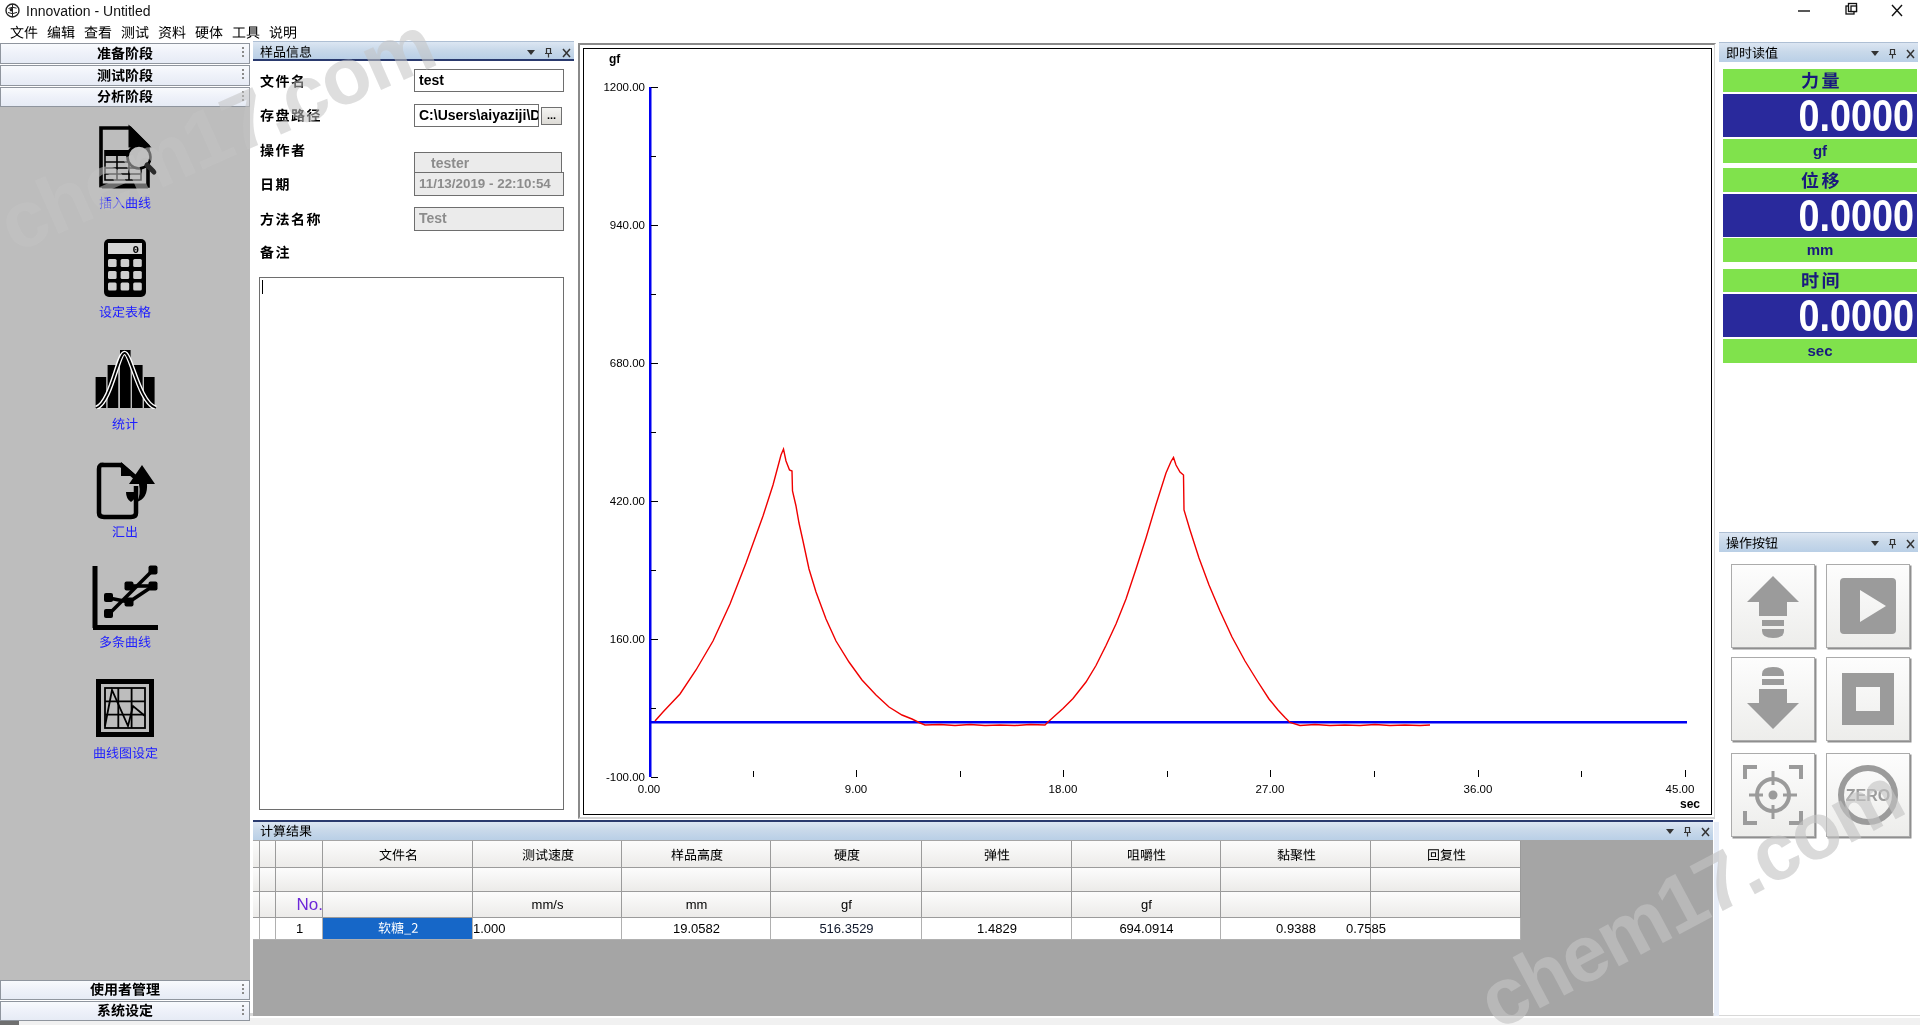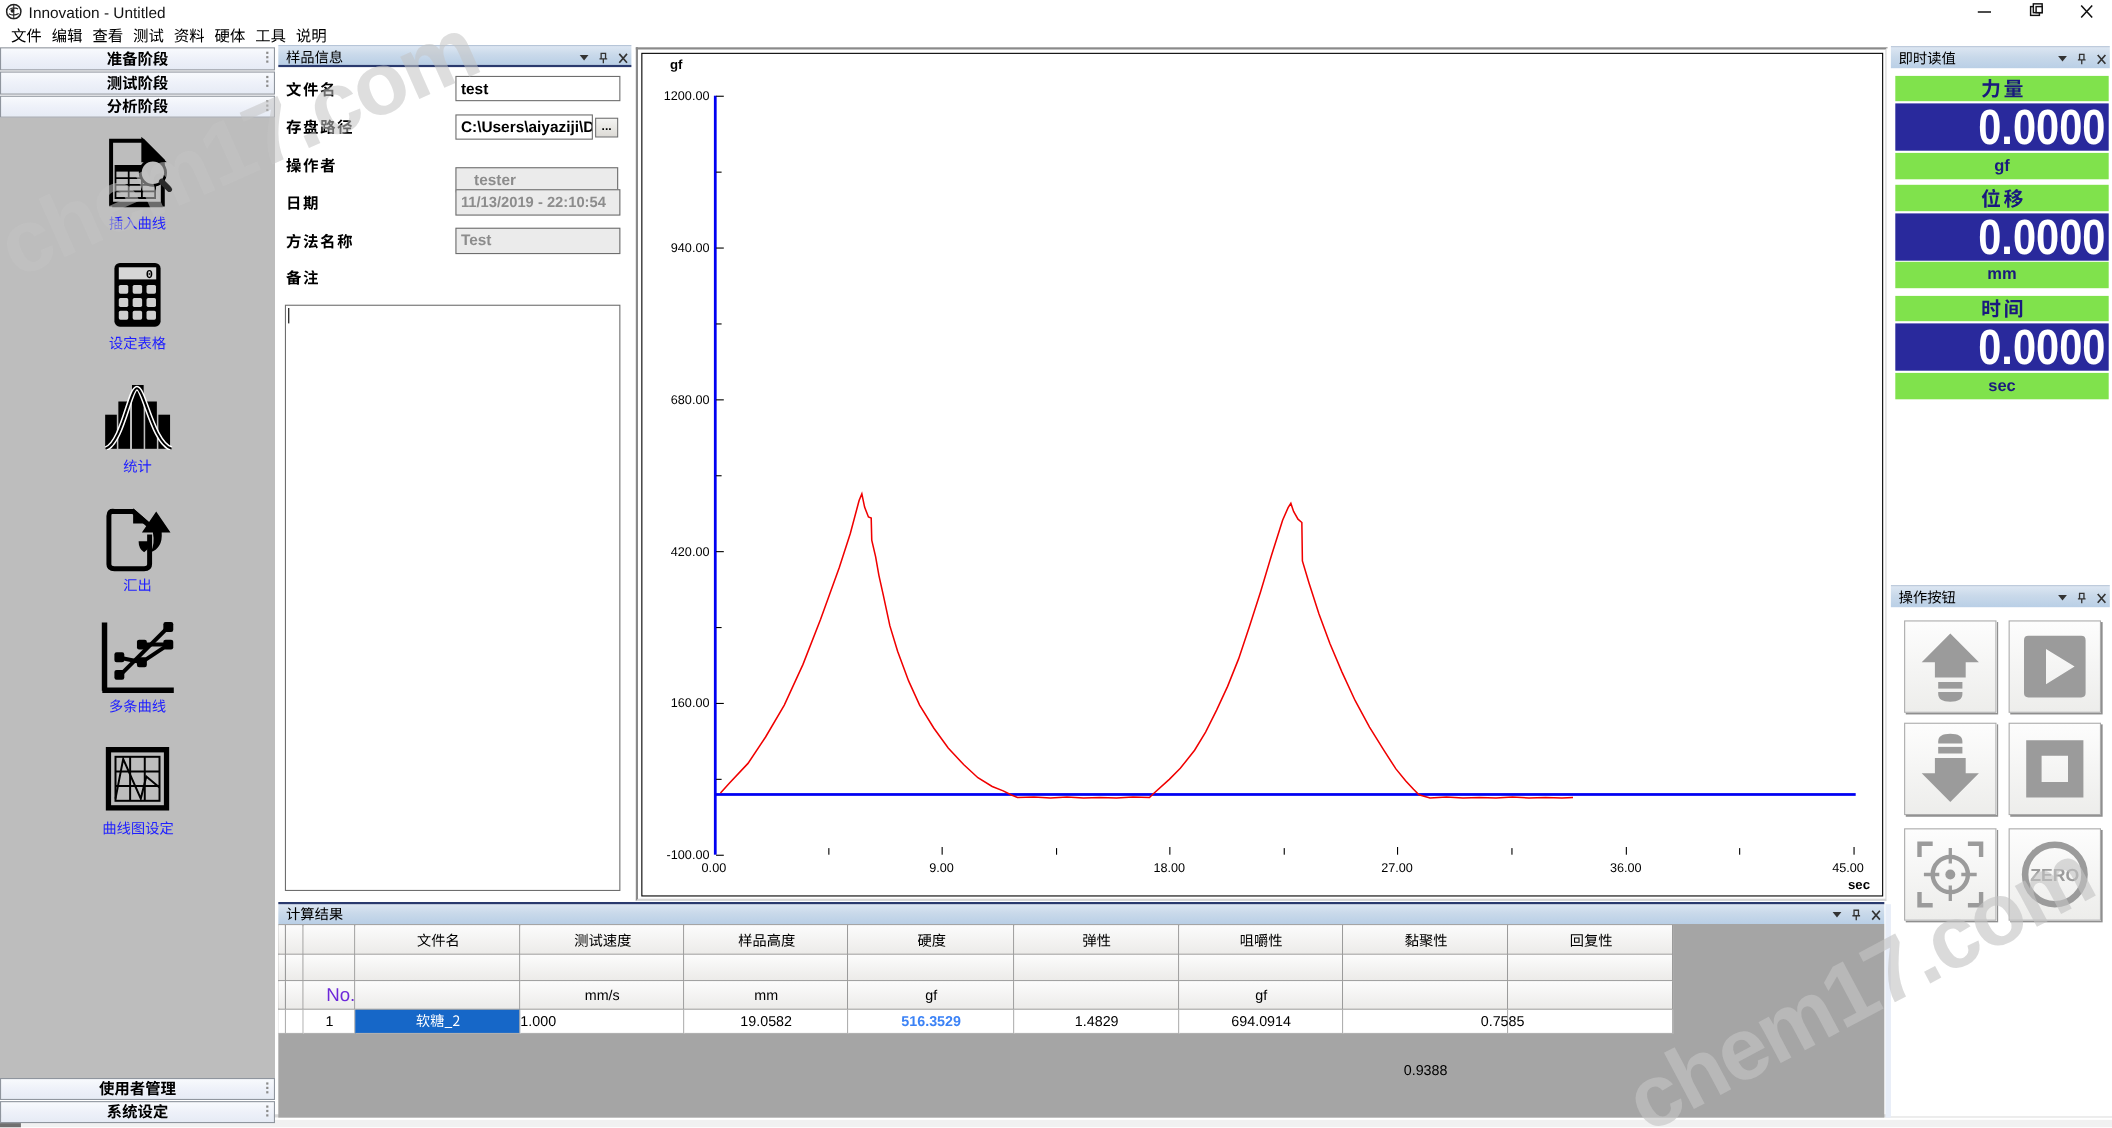--- a/index.html
+++ b/index.html
@@ -402,18 +402,18 @@
 <div style="position:absolute;left:922px;top:918px;width:150px;height:22px;background:#fff;border:1px solid #b0b0b0;border-left:none;border-top:none;"></div>
 <div style="position:absolute;left:1072px;top:918px;width:149px;height:22px;background:#fff;border:1px solid #b0b0b0;border-left:none;border-top:none;"></div>
 <div style="position:absolute;left:1221px;top:918px;width:150px;height:22px;background:#fff;border:1px solid #b0b0b0;border-left:none;border-top:none;"></div>
 <div style="position:absolute;left:1371px;top:918px;width:150px;height:22px;background:#fff;border:1px solid #b0b0b0;border-left:none;border-top:none;"></div>
 <div style="position:absolute;left:276px;top:918px;width:47px;height:22px;font-size:13px;color:#000;text-align:center;line-height:21px;">1</div>
 <svg style="position:absolute;left:378.0px;top:921.0px" width="40" height="16" viewBox="0 0 40 16">
     <path transform="translate(0,11.70)" d="M7.7 -10.9C7.4 -8.9 6.9 -7.0 6.0 -5.8C6.2 -5.7 6.6 -5.4 6.8 -5.2C7.3 -6.0 7.7 -6.9 8.0 -8.0H11.4C11.2 -7.1 11.0 -6.1 10.8 -5.5L11.6 -5.3C11.9 -6.2 12.2 -7.6 12.5 -8.8L11.8 -9.0L11.7 -8.9H8.3C8.4 -9.5 8.5 -10.2 8.6 -10.8ZM8.6 -6.8V-6.2C8.6 -4.4 8.4 -1.7 5.7 0.4C5.9 0.5 6.2 0.8 6.4 1.1C8.0 -0.2 8.8 -1.6 9.2 -3.0C9.7 -1.2 10.6 0.3 11.9 1.0C12.0 0.8 12.3 0.4 12.6 0.2C10.9 -0.6 10.0 -2.7 9.5 -5.0C9.6 -5.4 9.6 -5.8 9.6 -6.2V-6.8ZM1.2 -4.3C1.3 -4.4 1.7 -4.5 2.2 -4.5H3.6V-2.6L0.5 -2.2L0.7 -1.2L3.6 -1.7V1.0H4.5V-1.8L6.3 -2.1L6.2 -3.0L4.5 -2.7V-4.5H6.1V-5.4H4.5V-7.3H3.6V-5.4H2.2C2.6 -6.3 3.0 -7.3 3.4 -8.4H6.2V-9.4H3.7C3.9 -9.8 4.0 -10.3 4.1 -10.7L3.1 -10.9C3.0 -10.4 2.9 -9.9 2.8 -9.4H0.7V-8.4H2.5C2.1 -7.4 1.8 -6.6 1.6 -6.2C1.4 -5.6 1.2 -5.2 0.9 -5.2C1.0 -4.9 1.2 -4.5 1.2 -4.3Z M13.6 -9.9C13.9 -9.0 14.1 -7.8 14.2 -7.0L14.9 -7.2C14.8 -8.0 14.6 -9.1 14.3 -10.0ZM17.1 -10.1C16.9 -9.3 16.6 -8.0 16.3 -7.3L16.9 -7.1C17.2 -7.8 17.6 -9.0 17.9 -9.9ZM19.6 -2.7V1.0H20.4V0.6H24.0V1.0H24.9V-2.7H22.5V-3.7H24.8V-5.3H25.5V-6.1H24.8V-7.7H22.5V-8.5H21.6V-7.7H19.7V-6.9H21.6V-6.0H19.2V-5.3H21.6V-4.4H19.7V-3.7H21.6V-2.7ZM22.5 -5.3H24.0V-4.4H22.5ZM22.5 -6.0V-6.9H24.0V-6.0ZM20.4 -0.2V-1.8H24.0V-0.2ZM20.9 -10.7C21.1 -10.4 21.4 -9.9 21.6 -9.6H18.3V-5.8C18.3 -3.9 18.1 -1.4 16.8 0.5C17.1 0.6 17.4 0.8 17.6 1.0C18.9 -0.9 19.1 -3.8 19.1 -5.8V-8.7H25.3V-9.6H22.6C22.5 -10.0 22.1 -10.5 21.8 -11.0ZM13.6 -6.4V-5.5H15.1C14.7 -4.1 14.0 -2.5 13.4 -1.7C13.5 -1.4 13.7 -1.0 13.8 -0.8C14.4 -1.5 14.9 -2.6 15.3 -3.8V1.0H16.1V-3.8C16.5 -3.3 16.9 -2.6 17.0 -2.2L17.6 -3.0C17.4 -3.3 16.4 -4.6 16.1 -5.0V-5.5H17.7V-6.4H16.1V-10.9H15.3V-6.4Z M26.2 1.8H33.1V1.0H26.2Z M33.8 0.0H39.8V-1.0H37.2C36.7 -1.0 36.1 -1.0 35.6 -0.9C37.9 -3.1 39.4 -5.0 39.4 -6.9C39.4 -8.6 38.3 -9.7 36.6 -9.7C35.4 -9.7 34.6 -9.2 33.8 -8.3L34.5 -7.6C35.0 -8.3 35.7 -8.7 36.5 -8.7C37.6 -8.7 38.2 -7.9 38.2 -6.9C38.2 -5.2 36.8 -3.3 33.8 -0.7Z" fill="#fff"></path>
   </svg>
 <div style="position:absolute;left:473px;top:918px;width:149px;height:22px;font-size:13px;color:#000;line-height:21px;">1.000</div>
 <div style="position:absolute;left:622px;top:918px;width:149px;height:22px;font-size:13px;color:#000;text-align:center;line-height:21px;">19.0582</div>
-<div style="position:absolute;left:771px;top:918px;width:151px;height:22px;font-size:13px;color:#3b82f6;text-align:center;line-height:21px;font-weight:bold;">516.3529</div>
+<div style="position:absolute;left:771px;top:918px;width:151px;height:22px;font-size:13px;color:#0f172a;text-align:center;line-height:21px;">516.3529</div>
 <div style="position:absolute;left:922px;top:918px;width:150px;height:22px;font-size:13px;color:#000;text-align:center;line-height:21px;">1.4829</div>
 <div style="position:absolute;left:1072px;top:918px;width:149px;height:22px;font-size:13px;color:#000;text-align:center;line-height:21px;">694.0914</div>
-<div style="position:absolute;left:1221px;top:918px;width:150px;height:22px;font-size:13px;color:#000;text-align:center;line-height:21px;margin-top:44px;">0.9388</div>
+<div style="position:absolute;left:1221px;top:918px;width:150px;height:22px;font-size:13px;color:#000;text-align:center;line-height:21px;">0.9388</div>
 <div style="position:absolute;left:1291px;top:918px;width:150px;height:22px;font-size:13px;color:#000;text-align:center;line-height:21px;">0.7585</div>
 <div style="position:absolute;left:-34px;top:79px;width:500px;height:110px;transform:rotate(-24deg);color:rgb(196,196,196);opacity:0.55;font-size:80px;font-weight:bold;letter-spacing:-2px;text-align:center;line-height:110px;z-index:60;font-family:'Liberation Sans',sans-serif;">chem17.com</div>
 <div style="position:absolute;left:1440px;top:843px;width:500px;height:110px;transform:rotate(-28deg);color:rgb(196,196,196);opacity:0.62;font-size:80px;font-weight:bold;letter-spacing:-2px;text-align:center;line-height:110px;z-index:60;font-family:'Liberation Sans',sans-serif;">chem17.com</div>
 </body></html>

